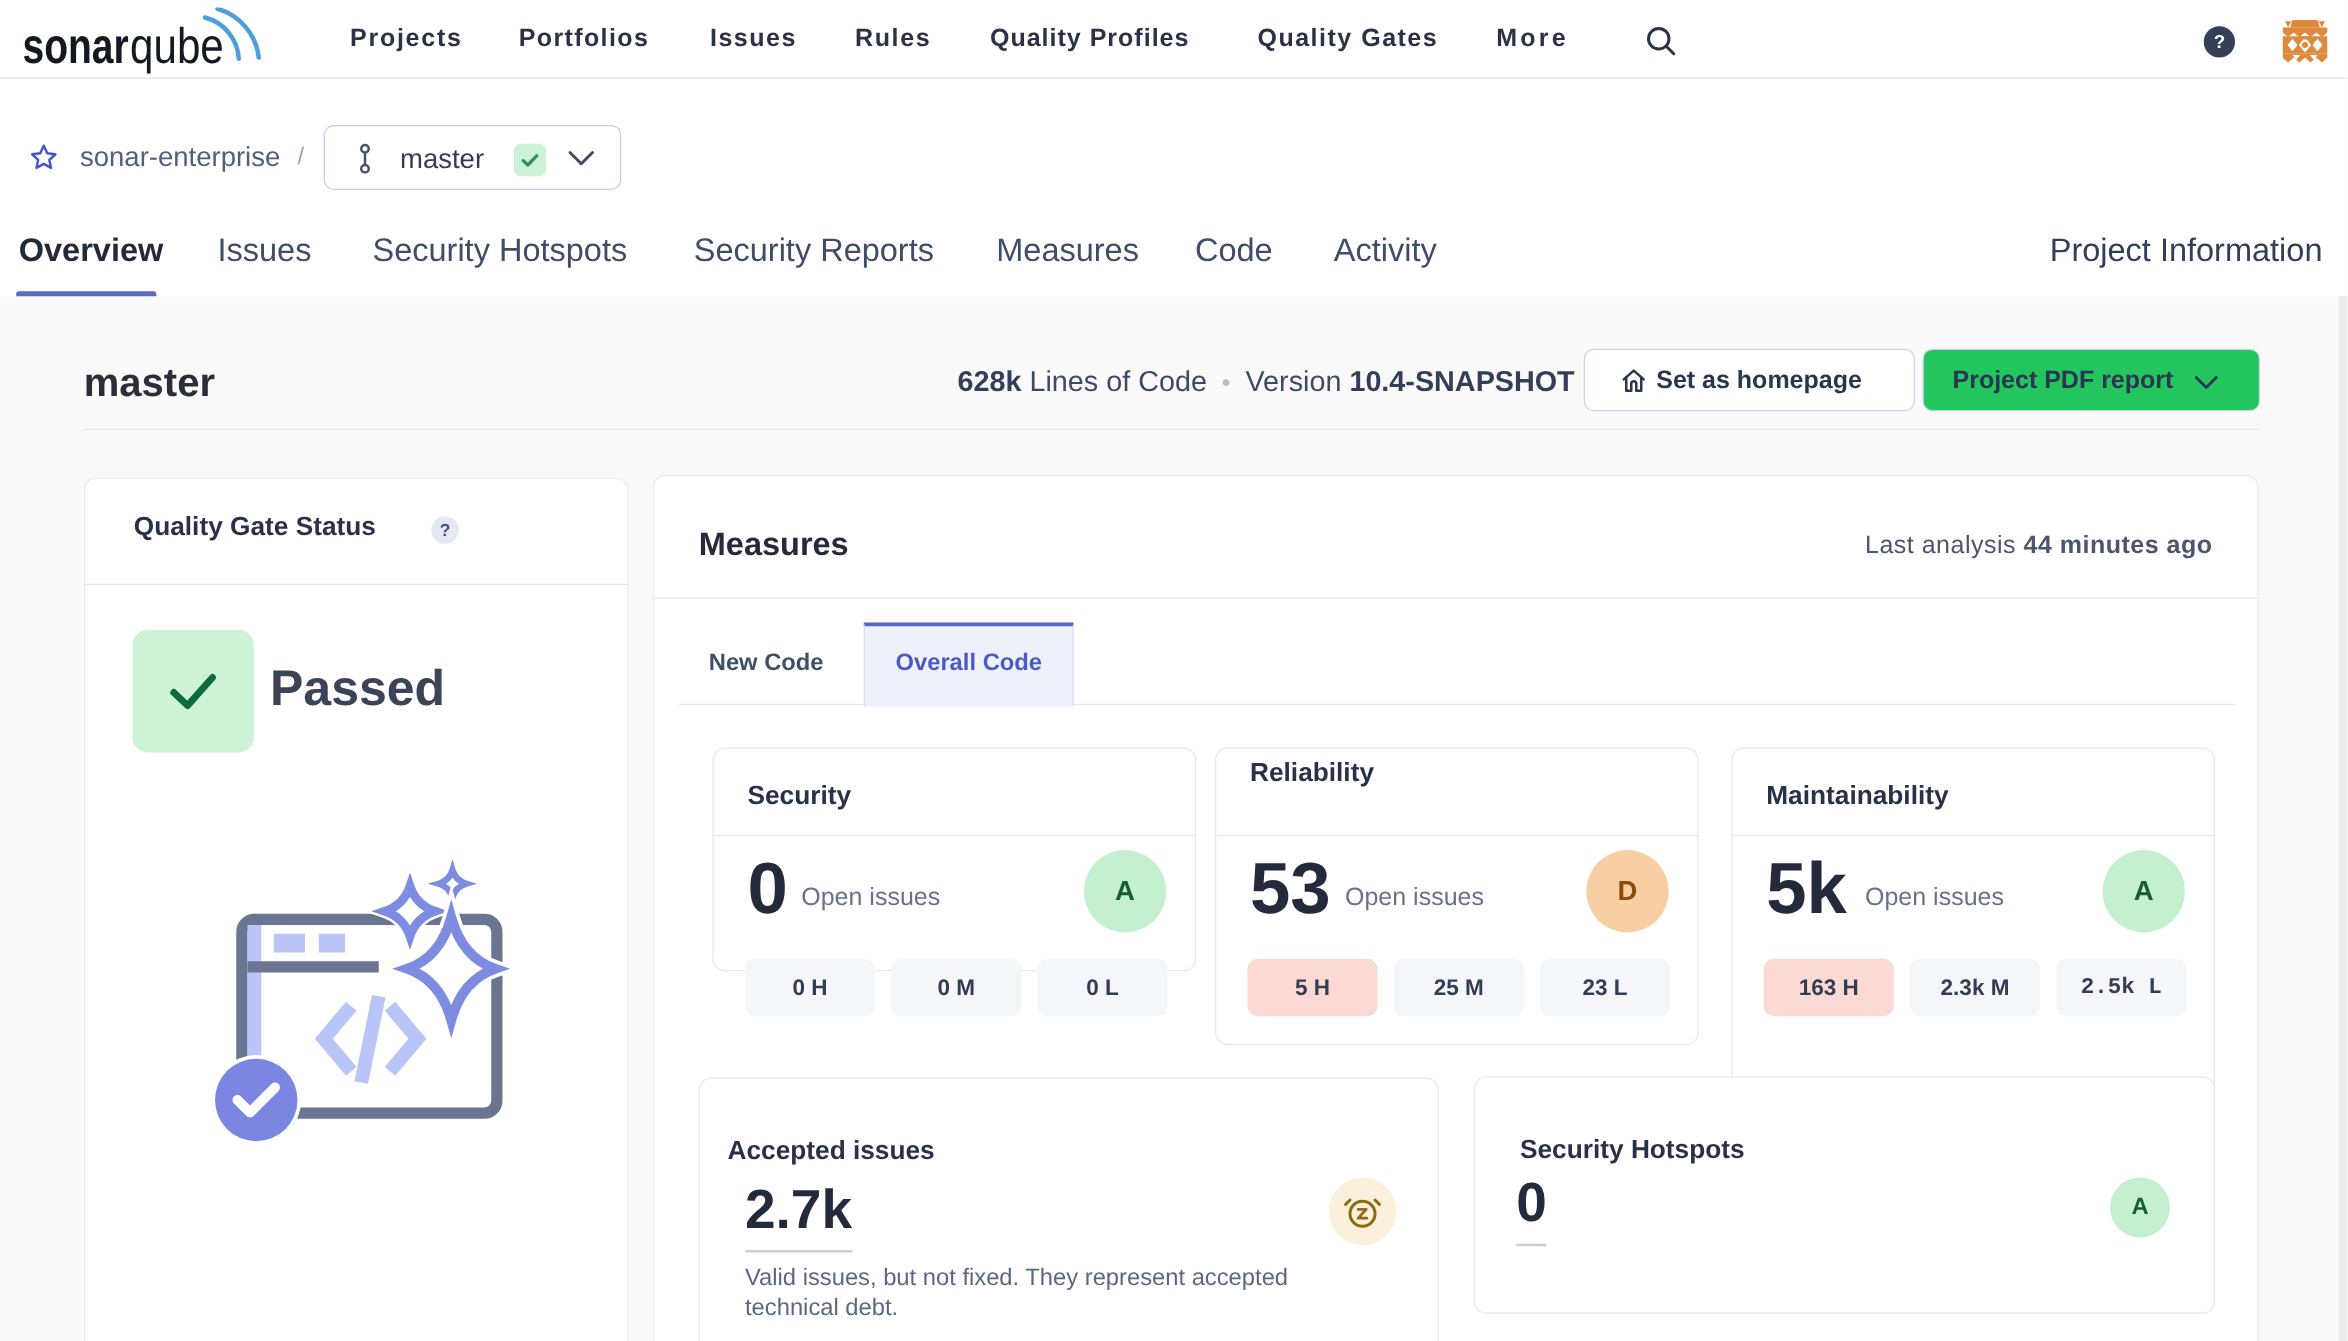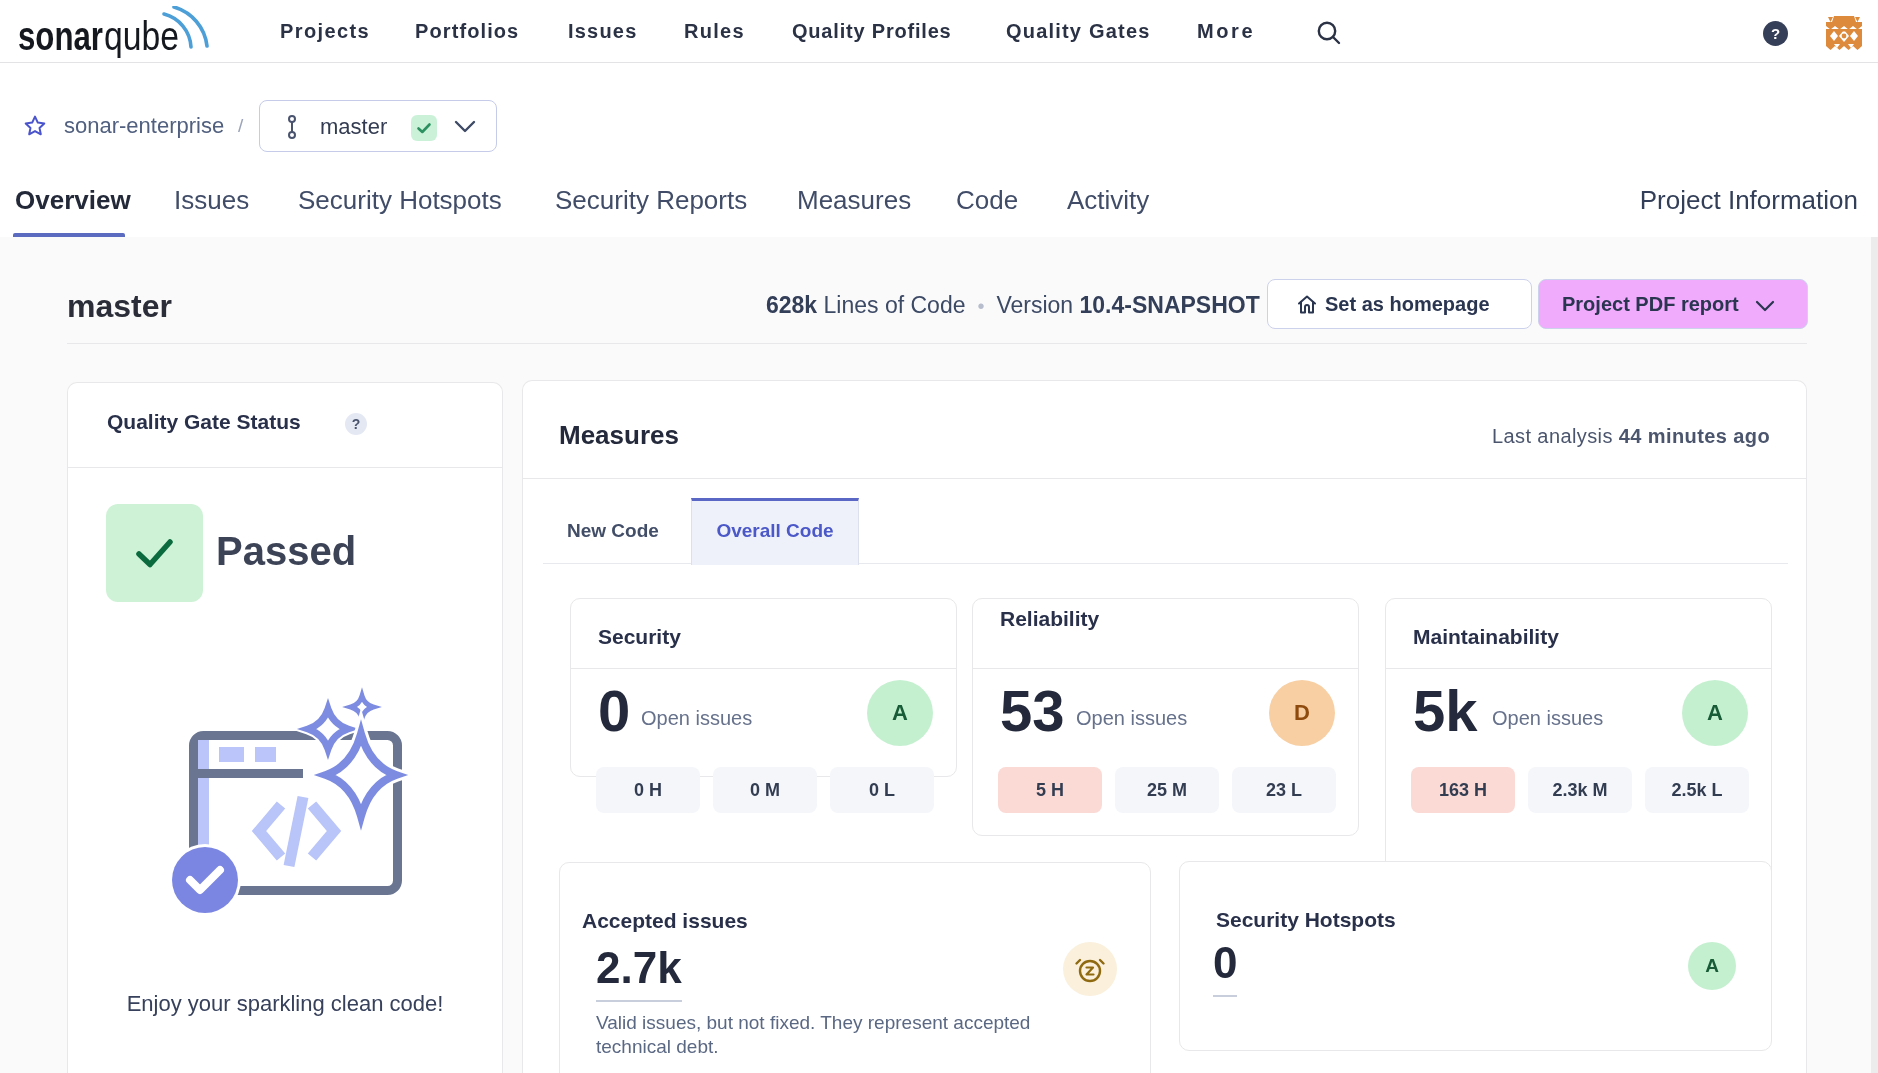--- a/index.html
+++ b/index.html
@@ -124,21 +124,21 @@
     Version <b style="color:#333e58;">10.4-SNAPSHOT</b>
     <span style="color:#b7bdcc; font-size:20px;">&nbsp;•&nbsp;</span>
   </div>
   <div class="abs" style="left:1267px; top:42px; width:265px; height:50px; border:1px solid #ccd2ec; border-radius:8px; background:#fff;">
     <svg class="abs" style="left:27px; top:13px;" width="24" height="24" viewBox="0 0 24 24">
       <path d="M4 10.5 L12 3.5 L20 10.5" fill="none" stroke="#2a3550" stroke-width="2" stroke-linejoin="round" stroke-linecap="round"></path>
       <path d="M6 9 V19.5 H10 V14 a2 2 0 0 1 4 0 V19.5 H18 V9" fill="none" stroke="#2a3550" stroke-width="2" stroke-linejoin="round" stroke-linecap="round"></path>
     </svg>
     <span class="abs" style="left:57px; top:0; height:50px; line-height:48px; font-size:20px; font-weight:bold; color:#2a3550;">Set as homepage</span>
   </div>
-  <div class="abs" style="left:1538px; top:42px; width:270px; height:50px; border:1px solid #ccd2ec; border-radius:8px; background:#f0abfc;">
+  <div class="abs" style="left:1538px; top:42px; width:270px; height:50px; border:1px solid #ccd2ec; border-radius:8px; background:#22c55e;">
     <span class="abs" style="left:23px; top:0; height:50px; line-height:48px; font-size:20px; font-weight:bold; color:#2a3550;">Project PDF report</span>
     <svg class="abs" style="left:215px; top:20px;" width="22" height="13" viewBox="0 0 22 13">
       <path d="M3 2 L11 10 L19 2" fill="none" stroke="#2a3550" stroke-width="2.2" stroke-linecap="round" stroke-linejoin="round"></path>
     </svg>
   </div>
   <div class="hdivider" style="left:67px; top:106px; width:1740px;"></div>
 
   <div class="card" style="left:67px; top:145px; width:436px; height:700px; border-radius:10px 10px 0 0; border-bottom:none;">
     <span class="cardtitle" style="left:39px; top:27px;">Quality Gate Status</span>
     <div class="abs" style="left:277px; top:30px; width:22px; height:22px; border-radius:50%; background:#e4e8f3;
@@ -173,21 +173,20 @@
         <path d="M156 24 Q161 39 176 44 Q161 49 156 64 Q151 49 136 44 Q151 39 156 24 Z" fill="#fff" stroke="#fff" stroke-width="11"></path>
         <path d="M156 24 Q161 39 176 44 Q161 49 156 64 Q151 49 136 44 Q151 39 156 24 Z" fill="#fff" stroke="#7d8ce0" stroke-width="7"></path>
         <path d="M189 49 Q198 81 224 90 Q198 99 189 131 Q180 99 154 90 Q180 81 189 49 Z" fill="#fff" stroke="#fff" stroke-width="14"></path>
         <path d="M189 49 Q198 81 224 90 Q198 99 189 131 Q180 99 154 90 Q180 81 189 49 Z" fill="#fff" stroke="#7d8ce0" stroke-width="8"></path>
       </g>
 
       <circle cx="33" cy="195" r="36" fill="#fff"></circle>
       <circle cx="33" cy="195" r="33" fill="#7b86e2"></circle>
       <path d="M18 195 L28 205 L48 185" fill="none" stroke="#fff" stroke-width="8" stroke-linecap="round" stroke-linejoin="round"></path>
     </svg>
-    <div class="abs" style="left:0; top:608px; width:434px; text-align:center; font-size:22px; color:#37415c;">Enjoy your sparkling clean code!</div>
   </div>
 
   <div class="card" style="left:522px; top:143px; width:1285px; height:693px; border-radius:10px 10px 0 0; border-bottom:none;">
     <span class="abs" style="left:36px; top:39px; font-size:26px; font-weight:bold; color:#242a3b;">Measures</span>
     <span class="abs" style="right:36px; top:44px; font-size:20px; letter-spacing:0.4px; color:#4b566e;">Last analysis <b>44 minutes ago</b></span>
     <div class="hdivider" style="left:0; top:97px; width:1283px;"></div>
 
     <div class="abs" style="left:20px; top:117px; width:1245px; height:66px; border-bottom:1px solid #e7e9ef;"></div>
     <span class="abs" style="left:44px; top:117px; height:66px; line-height:66px; font-size:19px; font-weight:bold; color:#424e68;">New Code</span>
     <div class="abs" style="left:168px; top:117px; width:168px; height:67px; background:#eef0fa; border-top:3px solid #5b67c4; border-left:1px solid #dcdfee; border-right:1px solid #dcdfee;
@@ -216,21 +215,21 @@
     </div>
 
     <div class="card" style="left:862px; top:217px; width:387px; height:308px;">
       <span class="cardtitle" style="left:27px; top:26px;">Maintainability</span>
       <div class="hdivider" style="left:0; top:69px; width:385px;"></div>
       <span class="bignum" style="left:27px; top:78px; font-size:58px;">5k</span>
       <span class="abs" style="left:106px; top:108px; font-size:20px; color:#66718c;">Open issues</span>
       <div class="badge green" style="left:296px; top:81px; width:66px; height:66px; line-height:66px; font-size:22px;">A</div>
       <div class="pill bad" style="left:25px; top:168px;">163 H</div>
       <div class="pill" style="left:142px; top:168px;">2.3k M</div>
-      <div class="pill" style="left:259px; top:168px;">2.5k L</div>
+      <div class="pill" style="left:259px; top:168px;font-family:Liberation Mono, monospace;">2.5k L</div>
     </div>
 
     <div class="card" style="left:36px; top:481px; width:592px; height:240px;">
       <span class="cardtitle" style="left:22px; top:46px;">Accepted issues</span>
       <span class="abs" style="left:36px; top:80px; font-size:44px; font-weight:bold; color:#242a3b;
         border-bottom:2px solid #c9cedd; padding-bottom:7px;">2.7k</span>
       <div class="abs" style="left:503px; top:79px; width:54px; height:54px; border-radius:50%; background:#faf0dc;">
         <svg width="54" height="54" viewBox="0 0 54 54">
           <circle cx="27" cy="29" r="10" fill="none" stroke="#8f6a10" stroke-width="2.4"></circle>
           <path d="M17 18 L13.5 21.5 M37 18 L40.5 21.5" stroke="#8f6a10" stroke-width="2.4" stroke-linecap="round"></path>

